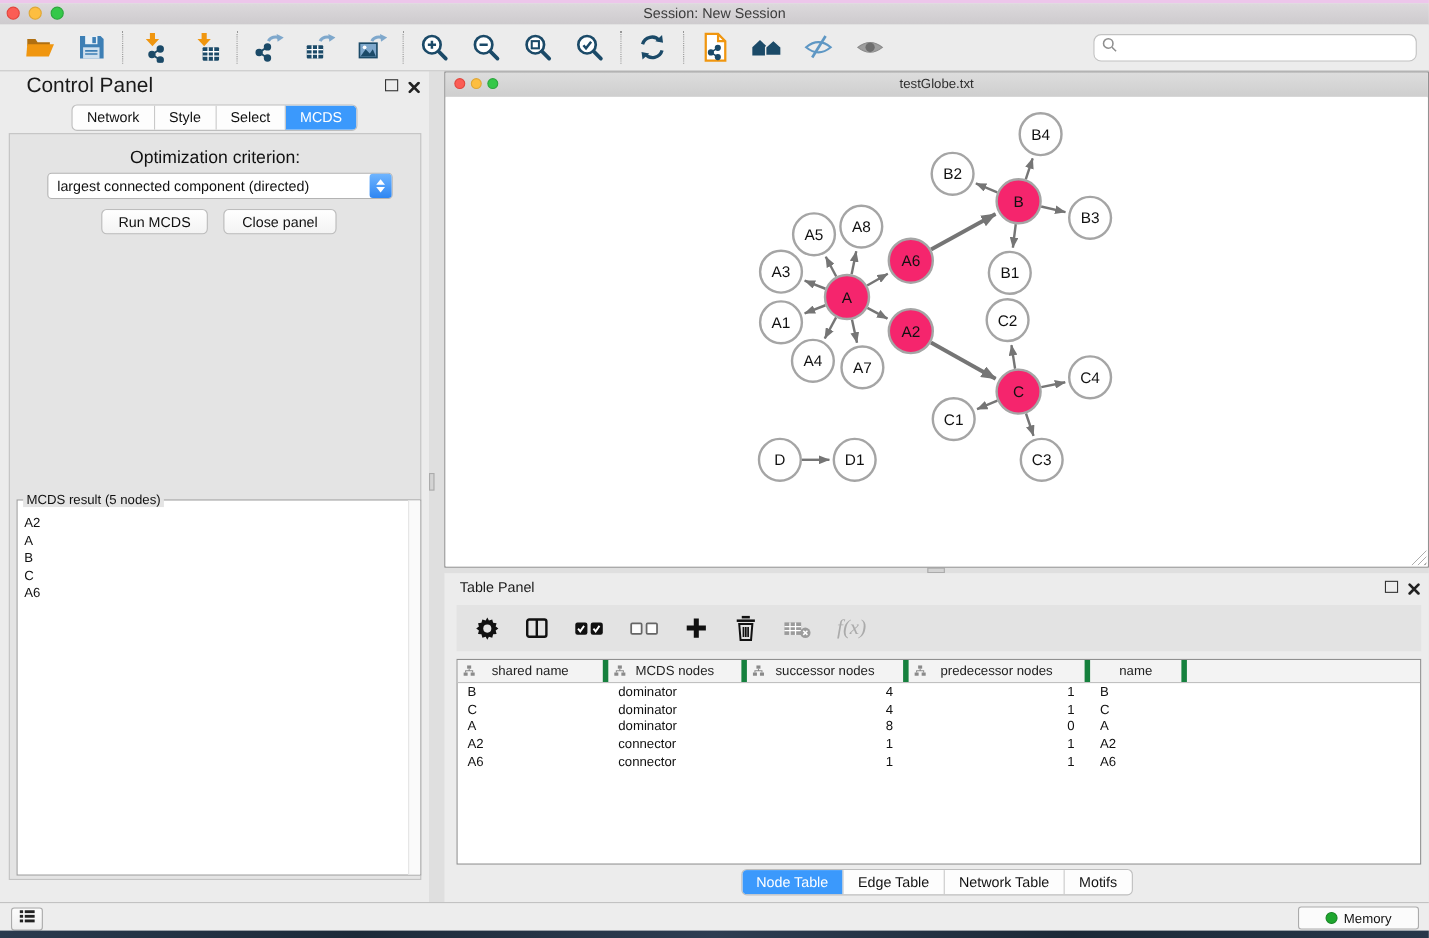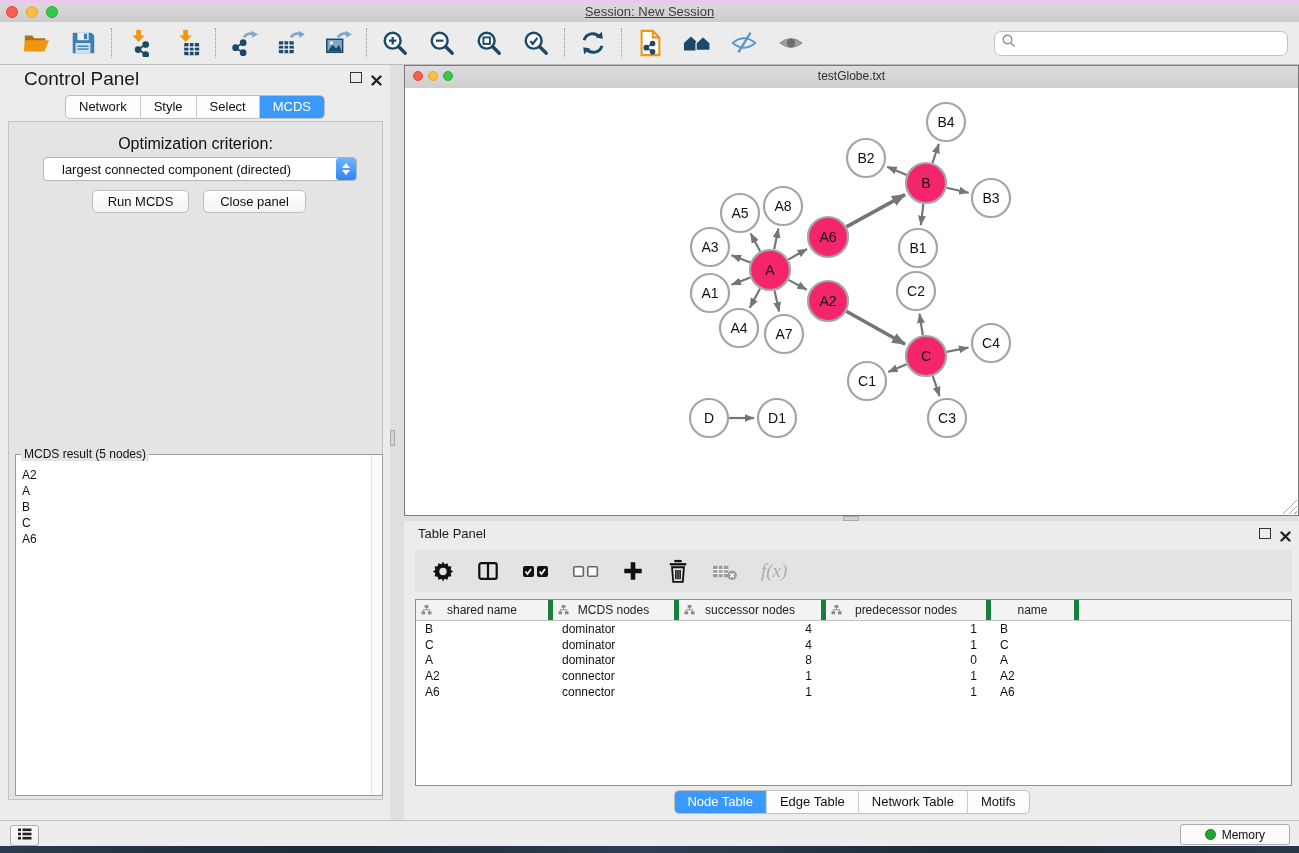--- a/index.html
+++ b/index.html
@@ -9,21 +9,21 @@
 
   
   .pinkstrip{position:absolute;left:0;top:0;width:100%;height:3px;background:#EDC6EB;}
   .titlebar{position:absolute;left:0;top:3px;width:100%;height:19px;
             background:linear-gradient(#DCD9DC,#CECBCE);border-bottom:1px solid #B5B2B5;}
   .traffic{position:absolute;left:6px;top:3px;display:flex;gap:8px;}
   .light{width:12px;height:12px;border-radius:50%;box-sizing:border-box;}
   .l-red{background:#FB5D55;border:1px solid #E2463D;}
   .l-yel{background:#FDBE41;border:1px solid #DFA736;}
   .l-grn{background:#35C849;border:1px solid #2CA73D;}
-  .titlebar .title{text-align:center;line-height:18px;font-size:13px;color:#3C3C3C;text-decoration:underline;}
+  .titlebar .title{text-align:center;line-height:18px;font-size:13px;color:#3C3C3C;}
 
   
   .toolbar{position:absolute;left:0;top:22px;width:100%;height:43px;background:#ECECEC;
            border-bottom:1px solid #BDBDBD;display:flex;align-items:center;box-sizing:border-box;padding-left:8px;}
   .tgroup{display:flex;align-items:center;gap:17px;padding:0 13px;}
   .tsep{width:0;height:30px;border-left:1px dotted #979797;}
   .ticon{width:30px;height:30px;display:inline-flex;align-items:center;justify-content:center;cursor:pointer;}
   .ticon svg{width:28px;height:28px;}
   .searchbox{margin-left:auto;margin-right:11px;width:294px;height:25px;background:#fff;
              border:1px solid #C2C2C2;border-radius:7px;display:flex;align-items:center;
@@ -38,21 +38,21 @@
   .float-btn{width:10px;height:9px;border:1.5px solid #333;display:inline-block;cursor:pointer;}
   .close-btn{width:11px;height:11px;cursor:pointer;}
   .seg-tabs{display:flex;border:1px solid #BEBEBE;border-radius:5px;overflow:hidden;background:#FDFDFD;height:22px;}
   .seg-tab{padding:0 13px;line-height:22px;font-size:13px;color:#111;border-left:1px solid #C9C9C9;cursor:pointer;white-space:nowrap;}
   .seg-tab:first-child{border-left:none;}
   .seg-tab.active{background:#3B99FC;color:#fff;}
   .cp-tabs{position:absolute;top:30px;left:50%;transform:translateX(-50%);}
   .cp-content{position:absolute;left:8px;right:7px;top:56px;bottom:20px;background:#E4E4E4;border:1px solid #C3C3C3;}
   .opt-label{margin-top:13px;text-align:center;font-size:16px;color:#101010;}
   .selectbox{position:absolute;left:34px;top:35px;width:314px;height:24px;background:#fff;border:1px solid #B3B3B3;
-             border-radius:4px;box-sizing:border-box;display:flex;align-items:center;cursor:pointer;padding-left:10px;}
+             border-radius:4px;box-sizing:border-box;display:flex;align-items:center;cursor:pointer;}
   .selectbox .sel-text{flex:1;padding-left:8px;font-size:13px;color:#111;white-space:nowrap;}
   .stepper{width:20px;height:22px;border-radius:3px;background:linear-gradient(#6FB5FF,#2E86F2);
            display:flex;flex-direction:column;align-items:center;justify-content:center;gap:2px;}
   .chev-up{width:0;height:0;border-left:4px solid transparent;border-right:4px solid transparent;border-bottom:5px solid #fff;}
   .chev-dn{width:0;height:0;border-left:4px solid transparent;border-right:4px solid transparent;border-top:5px solid #fff;}
   .pushbtn{position:absolute;height:23px;background:linear-gradient(#FFFFFF,#F3F3F3);border:1px solid #BDBDBD;
            border-radius:5px;font-size:13px;color:#111;text-align:center;line-height:21px;box-sizing:border-box;cursor:pointer;}
   .btn-run{left:83px;top:68px;width:97px;}
   .btn-close{left:194px;top:68px;width:103px;}
   .groupbox{position:absolute;left:6px;width:368px;top:332px;height:342px;border:1px solid #9C9C9C;background:#fff;box-sizing:border-box;}

